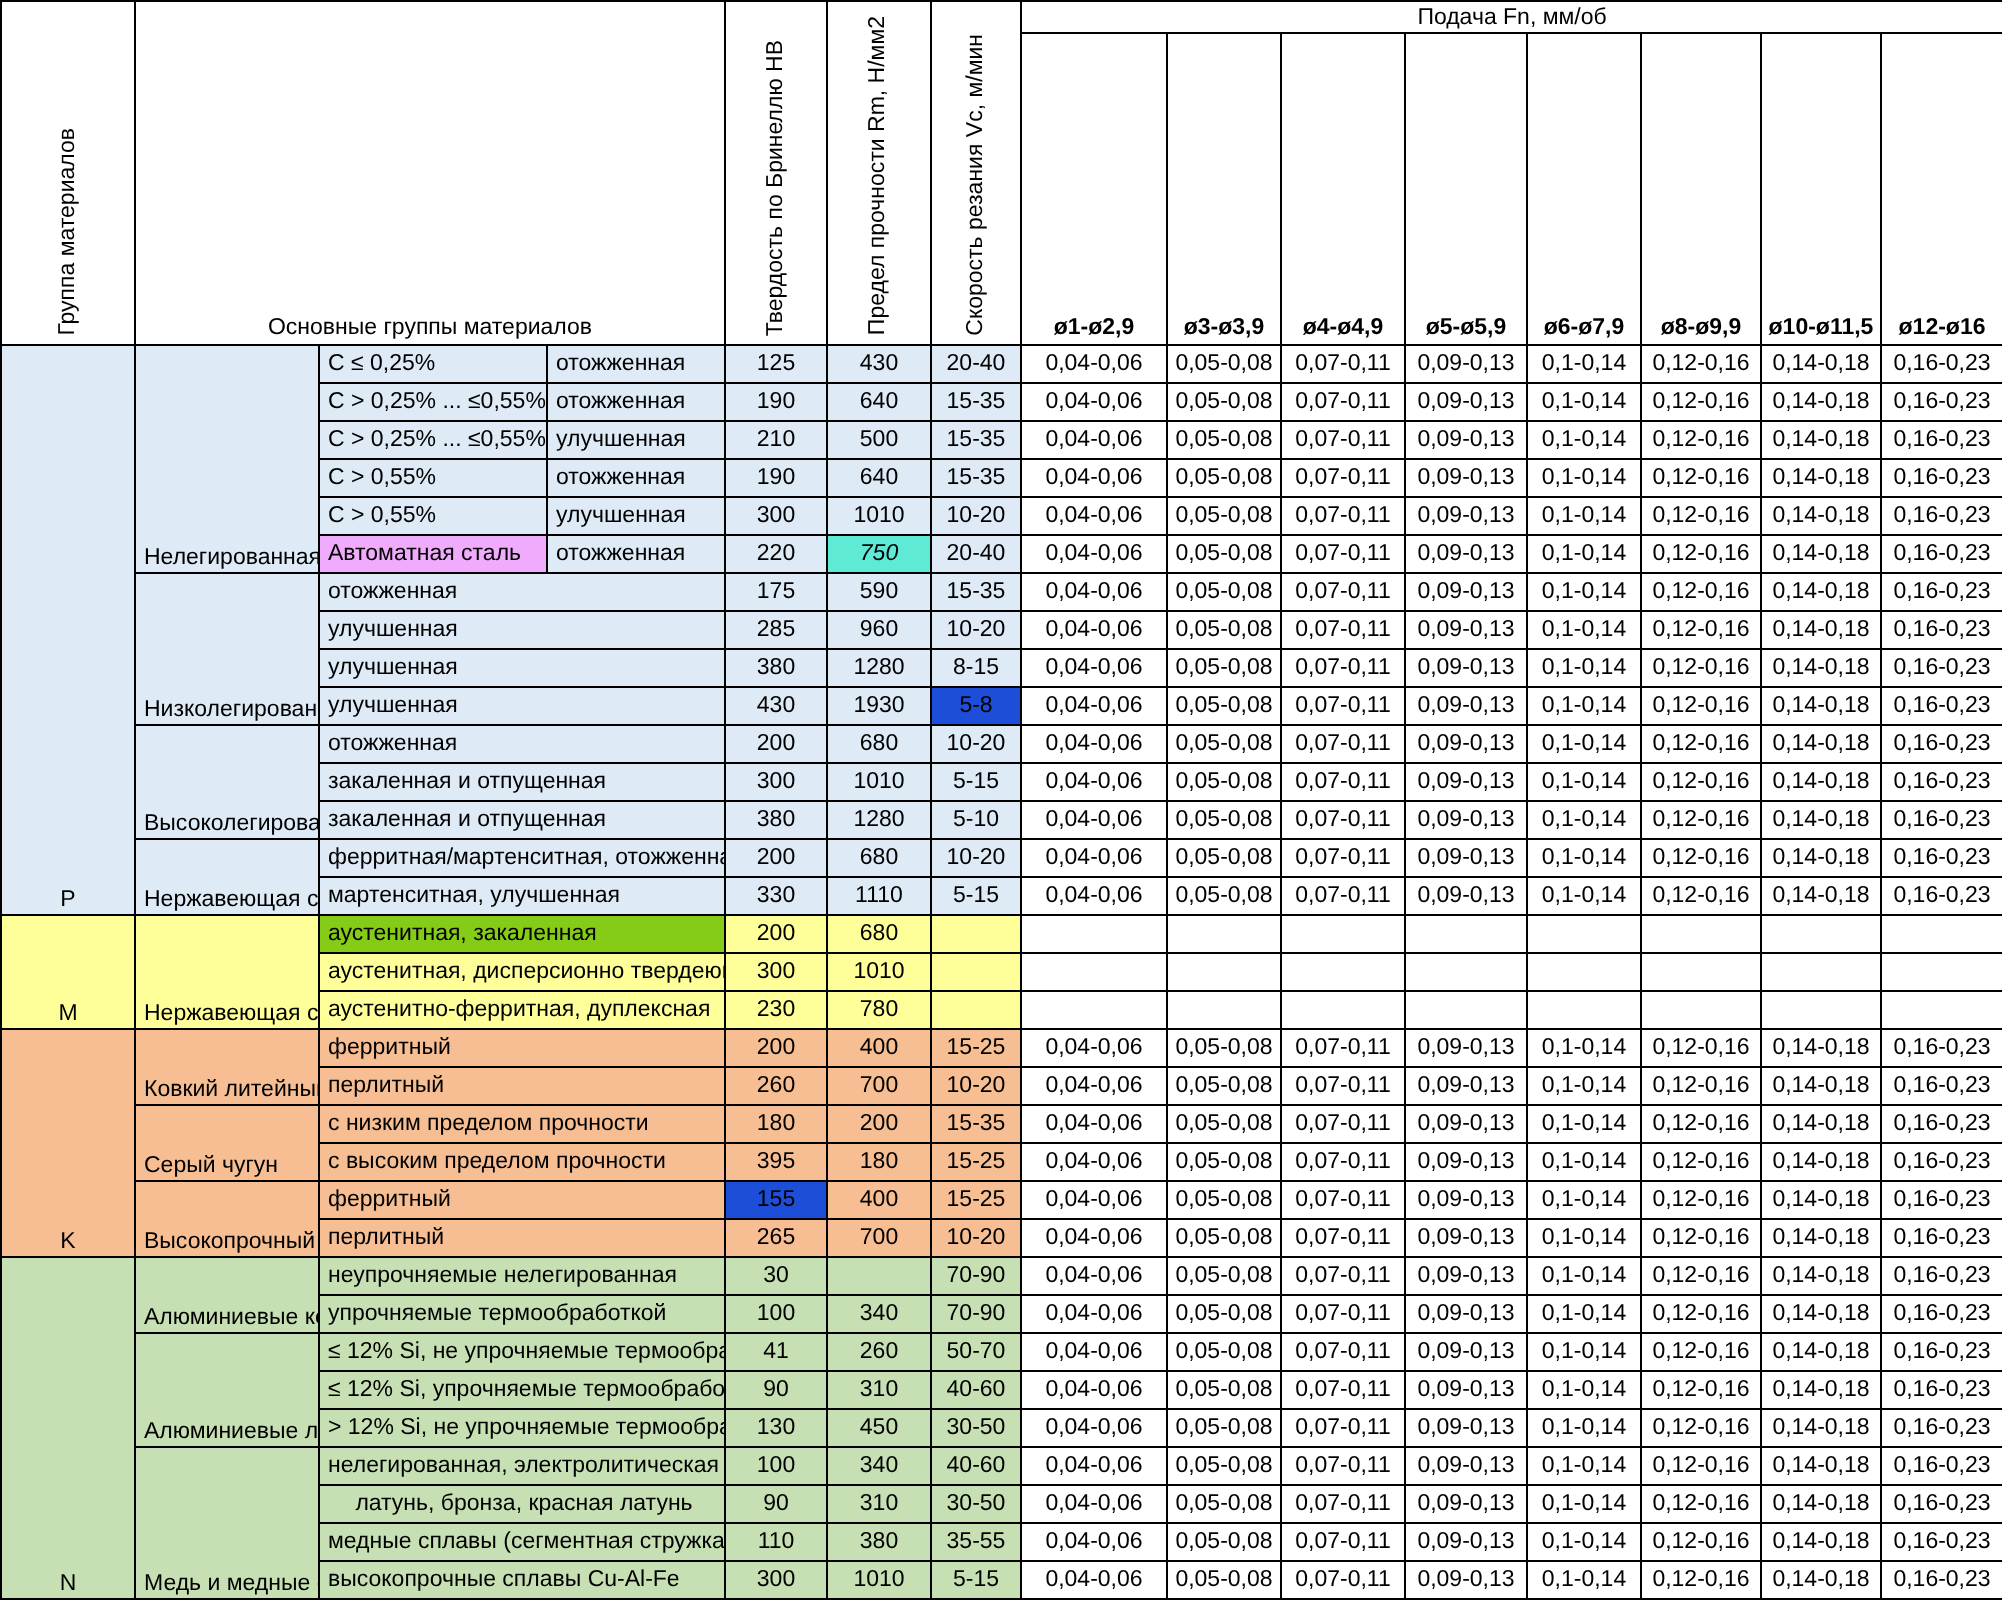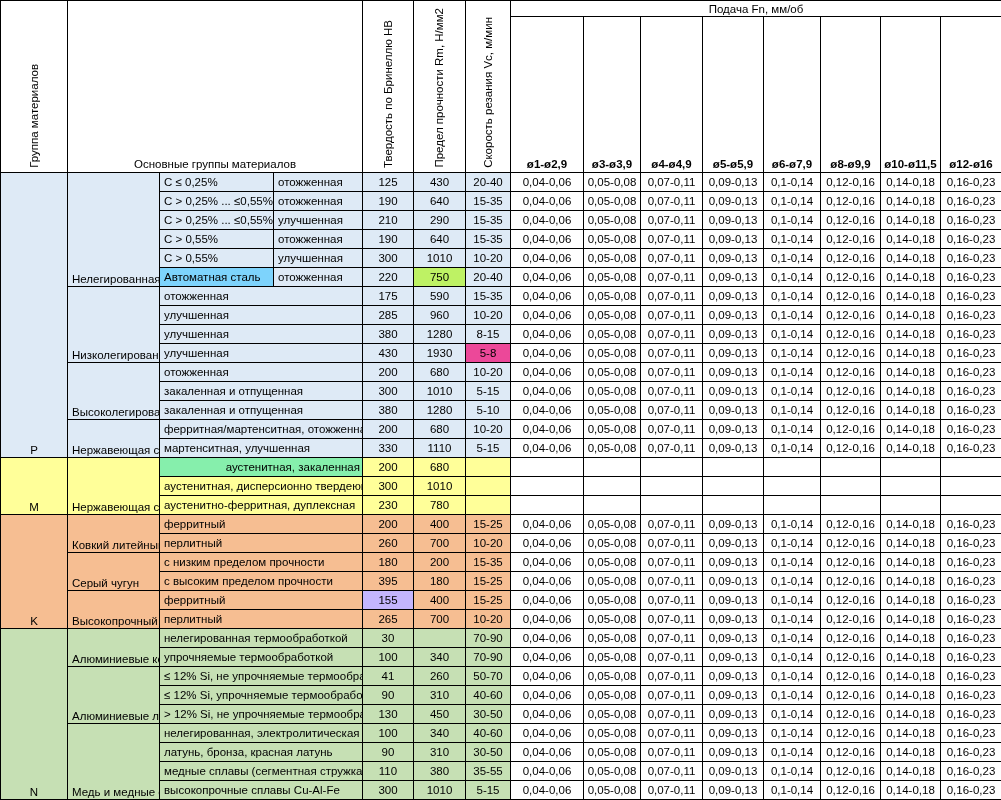--- a/index.html
+++ b/index.html
@@ -100,21 +100,21 @@
           <td class="num">0,09-0,13</td>
           <td class="num">0,1-0,14</td>
           <td class="num">0,12-0,16</td>
           <td class="num">0,14-0,18</td>
           <td class="num">0,16-0,23</td>
         </tr>
         <tr>
           <td class="txt" style="background: rgb(222, 234, 246);">C &gt; 0,25% ... ≤0,55%</td>
           <td class="txt" style="background: rgb(222, 234, 246);">улучшенная</td>
           <td class="num" style="background: rgb(222, 234, 246);">210</td>
-          <td class="num" style="background: rgb(222, 234, 246);">290</td>
+          <td class="num" style="background: rgb(222, 234, 246);">500</td>
           <td class="num" style="background: rgb(222, 234, 246);">15-35</td>
           <td class="num">0,04-0,06</td>
           <td class="num">0,05-0,08</td>
           <td class="num">0,07-0,11</td>
           <td class="num">0,09-0,13</td>
           <td class="num">0,1-0,14</td>
           <td class="num">0,12-0,16</td>
           <td class="num">0,14-0,18</td>
           <td class="num">0,16-0,23</td>
         </tr>
@@ -142,24 +142,24 @@
           <td class="num">0,04-0,06</td>
           <td class="num">0,05-0,08</td>
           <td class="num">0,07-0,11</td>
           <td class="num">0,09-0,13</td>
           <td class="num">0,1-0,14</td>
           <td class="num">0,12-0,16</td>
           <td class="num">0,14-0,18</td>
           <td class="num">0,16-0,23</td>
         </tr>
         <tr>
-          <td class="txt" style="background: #7dd3fc;">Автоматная сталь</td>
+          <td class="txt" style="background: #f0abfc;">Автоматная сталь</td>
           <td class="txt" style="background: rgb(222, 234, 246);">отожженная</td>
           <td class="num" style="background: rgb(222, 234, 246);">220</td>
-          <td class="num" style="background: #bef264;">750</td>
+          <td class="num" style="background: #5eead4; font-style: italic;">750</td>
           <td class="num" style="background: rgb(222, 234, 246);">20-40</td>
           <td class="num">0,04-0,06</td>
           <td class="num">0,05-0,08</td>
           <td class="num">0,07-0,11</td>
           <td class="num">0,09-0,13</td>
           <td class="num">0,1-0,14</td>
           <td class="num">0,12-0,16</td>
           <td class="num">0,14-0,18</td>
           <td class="num">0,16-0,23</td>
         </tr>
@@ -203,21 +203,21 @@
           <td class="num">0,09-0,13</td>
           <td class="num">0,1-0,14</td>
           <td class="num">0,12-0,16</td>
           <td class="num">0,14-0,18</td>
           <td class="num">0,16-0,23</td>
         </tr>
         <tr>
           <td colspan="2" class="txt" style="background: rgb(222, 234, 246);">улучшенная</td>
           <td class="num" style="background: rgb(222, 234, 246);">430</td>
           <td class="num" style="background: rgb(222, 234, 246);">1930</td>
-          <td class="num" style="background: #ec4899;">5-8</td>
+          <td class="num" style="background: #1d4ed8;">5-8</td>
           <td class="num">0,04-0,06</td>
           <td class="num">0,05-0,08</td>
           <td class="num">0,07-0,11</td>
           <td class="num">0,09-0,13</td>
           <td class="num">0,1-0,14</td>
           <td class="num">0,12-0,16</td>
           <td class="num">0,14-0,18</td>
           <td class="num">0,16-0,23</td>
         </tr>
         <tr>
@@ -288,21 +288,21 @@
           <td class="num">0,07-0,11</td>
           <td class="num">0,09-0,13</td>
           <td class="num">0,1-0,14</td>
           <td class="num">0,12-0,16</td>
           <td class="num">0,14-0,18</td>
           <td class="num">0,16-0,23</td>
         </tr>
         <tr>
           <td rowspan="3" class="acell" style="background: rgb(255, 255, 153);">M</td>
           <td rowspan="3" class="bcell" style="background: rgb(255, 255, 153);">Нержавеющая сталь</td>
-          <td colspan="2" class="txt" style="background: #86efac; text-align: right;">аустенитная, закаленная</td>
+          <td colspan="2" class="txt" style="background: #84cc16;">аустенитная, закаленная</td>
           <td class="num" style="background: rgb(255, 255, 153);">200</td>
           <td class="num" style="background: rgb(255, 255, 153);">680</td>
           <td class="num" style="background: rgb(255, 255, 153);"></td>
           <td class="num"></td>
           <td class="num"></td>
           <td class="num"></td>
           <td class="num"></td>
           <td class="num"></td>
           <td class="num"></td>
           <td class="num"></td>
@@ -391,21 +391,21 @@
           <td class="num">0,07-0,11</td>
           <td class="num">0,09-0,13</td>
           <td class="num">0,1-0,14</td>
           <td class="num">0,12-0,16</td>
           <td class="num">0,14-0,18</td>
           <td class="num">0,16-0,23</td>
         </tr>
         <tr>
           <td rowspan="2" class="bcell" style="background: rgb(246, 190, 146);">Высокопрочный чугун</td>
           <td colspan="2" class="txt" style="background: rgb(246, 190, 146);">ферритный</td>
-          <td class="num" style="background: #c4b5fd;">155</td>
+          <td class="num" style="background: #1d4ed8;">155</td>
           <td class="num" style="background: rgb(246, 190, 146);">400</td>
           <td class="num" style="background: rgb(246, 190, 146);">15-25</td>
           <td class="num">0,04-0,06</td>
           <td class="num">0,05-0,08</td>
           <td class="num">0,07-0,11</td>
           <td class="num">0,09-0,13</td>
           <td class="num">0,1-0,14</td>
           <td class="num">0,12-0,16</td>
           <td class="num">0,14-0,18</td>
           <td class="num">0,16-0,23</td>
@@ -420,21 +420,21 @@
           <td class="num">0,07-0,11</td>
           <td class="num">0,09-0,13</td>
           <td class="num">0,1-0,14</td>
           <td class="num">0,12-0,16</td>
           <td class="num">0,14-0,18</td>
           <td class="num">0,16-0,23</td>
         </tr>
         <tr>
           <td rowspan="9" class="acell" style="background: rgb(198, 224, 180);">N</td>
           <td rowspan="2" class="bcell" style="background: rgb(198, 224, 180);">Алюминиевые кованые сплавы</td>
-          <td colspan="2" class="txt" style="background: rgb(198, 224, 180);">нелегированная термообработкой</td>
+          <td colspan="2" class="txt" style="background: rgb(198, 224, 180);">неупрочняемые нелегированная</td>
           <td class="num" style="background: rgb(198, 224, 180);">30</td>
           <td class="num" style="background: rgb(198, 224, 180);"></td>
           <td class="num" style="background: rgb(198, 224, 180);">70-90</td>
           <td class="num">0,04-0,06</td>
           <td class="num">0,05-0,08</td>
           <td class="num">0,07-0,11</td>
           <td class="num">0,09-0,13</td>
           <td class="num">0,1-0,14</td>
           <td class="num">0,12-0,16</td>
           <td class="num">0,14-0,18</td>
@@ -506,21 +506,21 @@
           <td class="num">0,04-0,06</td>
           <td class="num">0,05-0,08</td>
           <td class="num">0,07-0,11</td>
           <td class="num">0,09-0,13</td>
           <td class="num">0,1-0,14</td>
           <td class="num">0,12-0,16</td>
           <td class="num">0,14-0,18</td>
           <td class="num">0,16-0,23</td>
         </tr>
         <tr>
-          <td colspan="2" class="txt" style="background: rgb(198, 224, 180);">латунь, бронза, красная латунь</td>
+          <td colspan="2" class="txt" style="background: rgb(198, 224, 180); text-align: center;">латунь, бронза, красная латунь</td>
           <td class="num" style="background: rgb(198, 224, 180);">90</td>
           <td class="num" style="background: rgb(198, 224, 180);">310</td>
           <td class="num" style="background: rgb(198, 224, 180);">30-50</td>
           <td class="num">0,04-0,06</td>
           <td class="num">0,05-0,08</td>
           <td class="num">0,07-0,11</td>
           <td class="num">0,09-0,13</td>
           <td class="num">0,1-0,14</td>
           <td class="num">0,12-0,16</td>
           <td class="num">0,14-0,18</td>

